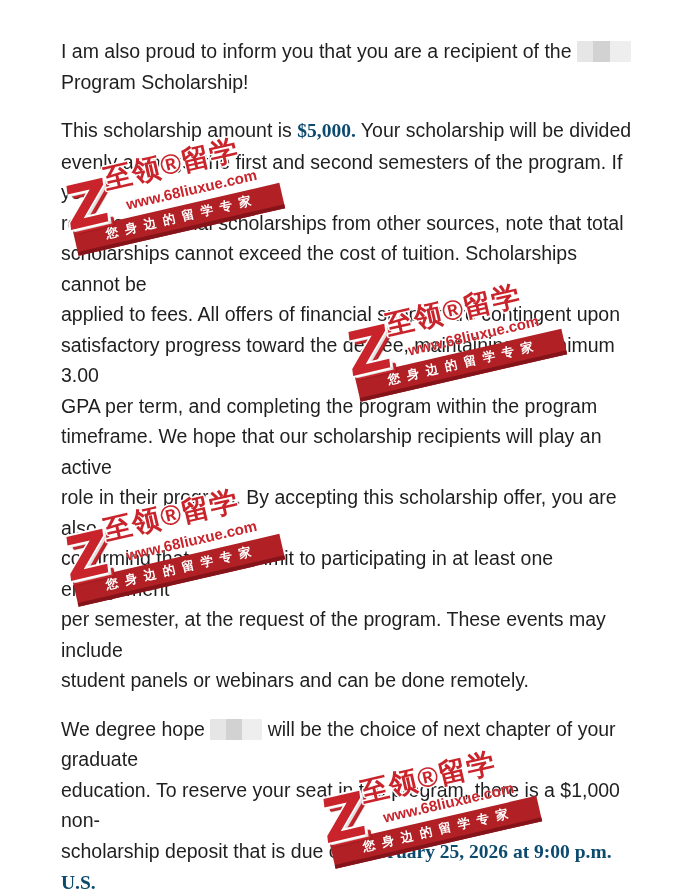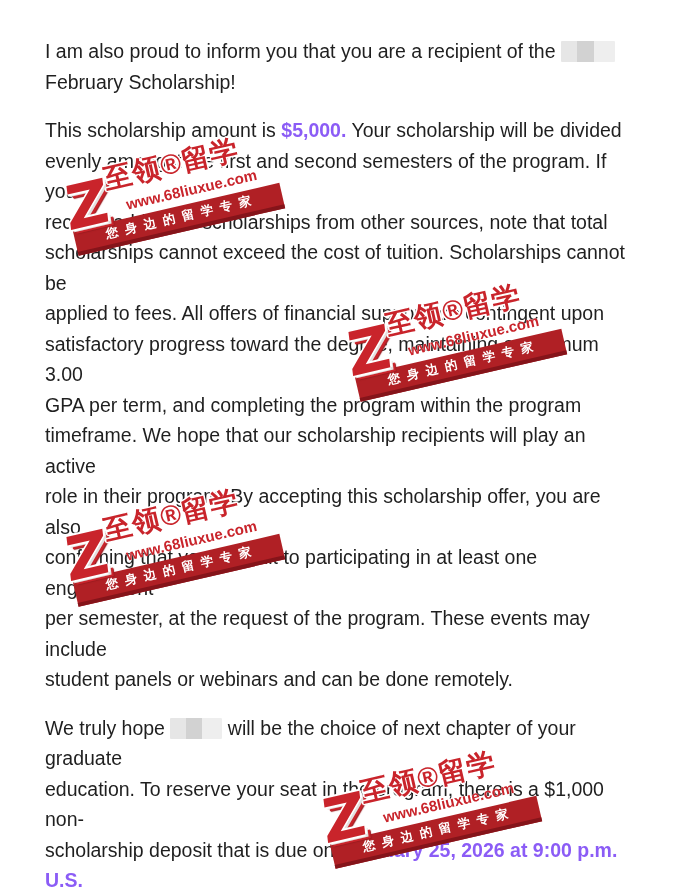--- a/index.html
+++ b/index.html
@@ -2,22 +2,22 @@
 <html><head>
 <meta charset="utf-8">
 <style>
   html,body{margin:0;padding:0;background:#ffffff;}
   body{width:680px;height:889px;position:relative;overflow:hidden;
        font-family:"Liberation Sans", sans-serif;}
 
   .letter{position:absolute;left:0;top:0;width:680px;
           padding:36px 45px 0 45px;box-sizing:border-box;
           font-size:19.5px;line-height:30.5px;color:#1f1f1f;}
-  .letter p{margin:0 0 18px 0;}
-  .letter b{color:#8b5cf6;font-weight:bold;}
+  .letter p{margin:0 0 18px 16px;}
+  .letter b{color:#0c4a6e;font-weight:bold;font-family:Liberation Serif, serif;}
 
   .redact{display:inline-block;height:21px;vertical-align:-4px;border-radius:1px;
           background:linear-gradient(90deg,#e6e6e6 0%,#e6e6e6 30%,
                      #d2d2d2 30%,#d2d2d2 62%,#eeeeee 62%,#eeeeee 100%);}
 
   
   .wm{position:absolute;width:200px;height:95px;pointer-events:none;z-index:5;}
   .wm-inner{position:absolute;left:0;top:0;width:200px;height:95px;
             transform:rotate(-13deg);transform-origin:50% 50%;}
   .wm-brand{position:absolute;left:36px;top:0px;z-index:3;
@@ -37,23 +37,23 @@
            font-size:60px;line-height:62px;font-weight:900;color:#c9242b;
            font-family:"DejaVu Sans", sans-serif;
            transform:skewX(-6deg);
            text-shadow:-2px 0 #fff,2px 0 #fff,0 -2px #fff,0 2px #fff,
                        3px 3px 0 #e3e0df,5px 5px 0 #c9242b,6px 6px 1px #9c1b20;}
 </style>
 </head>
 <body>
 
 <div class="letter">
-    <p><span>I am also proud to inform you that you are a recipient of the </span><span class="redact" style="width: 54px;"></span><br><span>February Scholarship!</span></p>
+    <p><span>I am also proud to inform you that you are a recipient of the </span><span class="redact" style="width: 54px;"></span><br><span>Program Scholarship!</span></p>
     <p><span>This scholarship amount is </span><b>$5,000.</b><span> Your scholarship will be divided</span><br><span>evenly amongst the first and second semesters of the program.  If you</span><br><span>receive additional scholarships from other sources, note that total</span><br><span>scholarships cannot exceed the cost of tuition. Scholarships cannot be</span><br><span>applied to fees. All offers of financial support are contingent upon</span><br><span>satisfactory progress toward the degree, maintaining a minimum 3.00</span><br><span>GPA per term, and completing the program within the program</span><br><span>timeframe. We hope that our scholarship recipients will play an active</span><br><span>role in their program. By accepting this scholarship offer, you are also</span><br><span>confirming that you commit to participating in at least one engagement</span><br><span>per semester, at the request of the program. These events may include</span><br><span>student panels or webinars and can be done remotely.</span></p>
-    <p><span>We truly hope </span><span class="redact" style="width: 52px;"></span><span> will be the choice of next chapter of your graduate</span><br><span>education. To reserve your seat in the program, there is a $1,000 non-</span><br><span>scholarship deposit that is due on </span><b>February 25, 2026 at 9:00 p.m. U.S.</b><br><br><br><br><br></p>
+    <p><span>We degree hope </span><span class="redact" style="width: 52px;"></span><span> will be the choice of next chapter of your graduate</span><br><span>education. To reserve your seat in the program, there is a $1,000 non-</span><br><span>scholarship deposit that is due on </span><b>February 25, 2026 at 9:00 p.m. U.S.</b><br><br><br><br><br></p>
   </div>
 <div id="wm-layer">
     <div class="wm" style="left: 73px; top: 146px;">
       <div class="wm-inner">
         <div class="wm-banner">
           <span>您身边的留学专家</span>
         </div>
         <div class="wm-logo">Z</div>
         <div class="wm-brand">至领®留学</div>
         <div class="wm-url">www.68liuxue.com</div>

